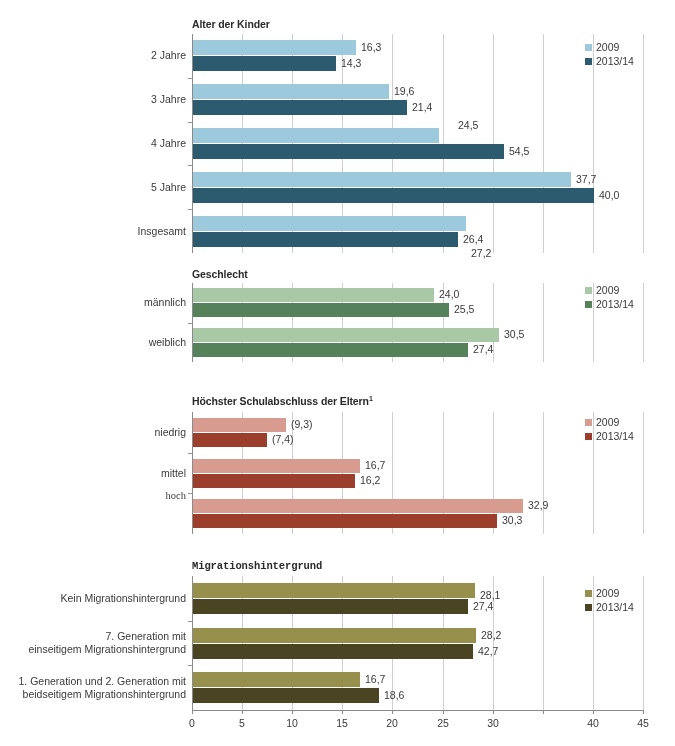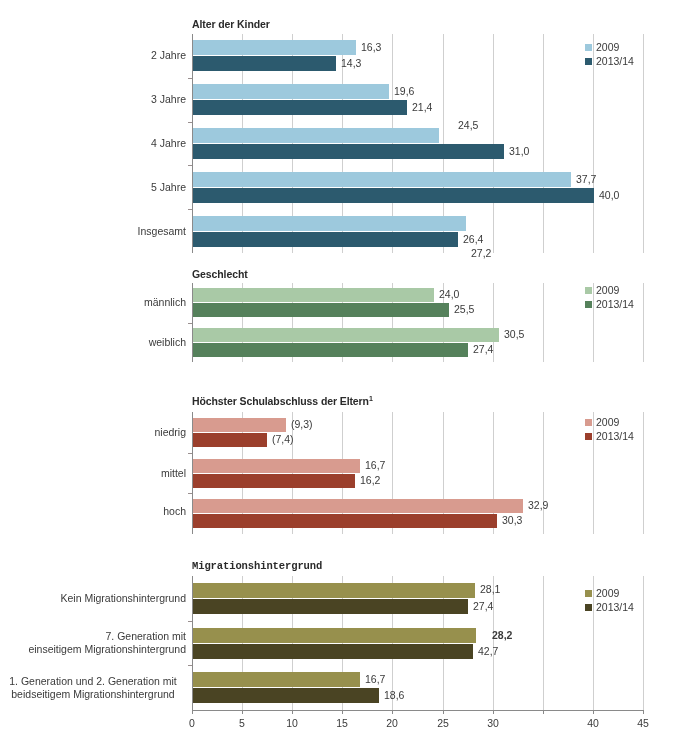--- a/index.html
+++ b/index.html
@@ -186,21 +186,21 @@
         <div class="bar-value" style="left: 149px; top: 22.5px;">14,3</div>
         <div class="tickmark" style="top: 44px;"></div>
         <div class="bar" style="top: 50px; width: 196px; height: 15px; background: rgb(157, 201, 221);"></div>
         <div class="bar-value" style="left: 202px; top: 50.5px;">19,6</div>
         <div class="bar" style="top: 66px; width: 214px; height: 15px; background: rgb(44, 90, 110);"></div>
         <div class="bar-value" style="left: 220px; top: 66.5px;">21,4</div>
         <div class="tickmark" style="top: 88px;"></div>
         <div class="bar" style="top: 94px; width: 246px; height: 15px; background: rgb(157, 201, 221);"></div>
         <div class="bar-value" style="left: 252px; top: 85px; margin-left: 14px;">24,5</div>
         <div class="bar" style="top: 110px; width: 311px; height: 15px; background: rgb(44, 90, 110);"></div>
-        <div class="bar-value" style="left: 317px; top: 110.5px;">31,0</div>
+        <div class="bar-value" style="left: 317px; top: 110.5px;">54,5</div>
         <div class="tickmark" style="top: 131px;"></div>
         <div class="bar" style="top: 138px; width: 378px; height: 15px; background: rgb(157, 201, 221);"></div>
         <div class="bar-value" style="left: 384px; top: 138.5px;">37,7</div>
         <div class="bar" style="top: 154px; width: 401px; height: 15px; background: rgb(44, 90, 110);"></div>
         <div class="bar-value" style="left: 407px; top: 154.5px;">40,0</div>
         <div class="tickmark" style="top: 175px;"></div>
         <div class="bar" style="top: 182px; width: 273px; height: 15px; background: rgb(157, 201, 221);"></div>
         <div class="bar-value" style="left: 279px; top: 182.5px; margin-top: 30px;">27,2</div>
         <div class="bar" style="top: 198px; width: 265px; height: 15px; background: rgb(44, 90, 110);"></div>
         <div class="bar-value" style="left: 271px; top: 198.5px;">26,4</div>
@@ -258,21 +258,21 @@
     </div>
     <div class="panel" style="top: 0px;">
       <div class="panel-title" style="left: 192px; top: 395px;">Höchster Schulabschluss der Eltern<sup>1</sup></div>
       <div style="position: absolute; left: 0px; top: 412px; width: 186px; height: 122px;">
         <div class="cat-label" style="top: 14px;">niedrig</div>
       </div>
       <div style="position: absolute; left: 0px; top: 412px; width: 186px; height: 122px;">
         <div class="cat-label" style="top: 55px;">mittel</div>
       </div>
       <div style="position: absolute; left: 0px; top: 412px; width: 186px; height: 122px;">
-        <div class="cat-label" style="top: 93px;">hoch</div>
+        <div class="cat-label" style="top: 77px; font-family: Liberation Serif, serif;">hoch</div>
       </div>
       <div class="plot" style="top: 412px; width: 452px; height: 122px;">
         <div class="gridline" style="left: 50px;"></div>
         <div class="gridline" style="left: 100px;"></div>
         <div class="gridline" style="left: 150px;"></div>
         <div class="gridline" style="left: 200px;"></div>
         <div class="gridline" style="left: 251px;"></div>
         <div class="gridline" style="left: 301px;"></div>
         <div class="gridline" style="left: 351px;"></div>
         <div class="gridline" style="left: 401px;"></div>
@@ -307,41 +307,41 @@
     <div class="panel" style="top: 0px;">
       <div class="panel-title" style="left: 192px; top: 560px; font-family: Liberation Mono, monospace;">Migrationshintergrund</div>
       <div style="position: absolute; left: 0px; top: 576px; width: 186px; height: 134px;">
         <div class="cat-label" style="top: 16px;">Kein Migrationshintergrund</div>
       </div>
       <div style="position: absolute; left: 0px; top: 576px; width: 186px; height: 134px;">
         <div class="cat-label" style="top: 54px;">7. Generation mit
 einseitigem Migrationshintergrund</div>
       </div>
       <div style="position: absolute; left: 0px; top: 576px; width: 186px; height: 134px;">
-        <div class="cat-label" style="top: 99px; text-align: center;">1. Generation und 2. Generation mit
+        <div class="cat-label" style="top: 99px;">1. Generation und 2. Generation mit
 beidseitigem Migrationshintergrund</div>
       </div>
       <div class="plot" style="top: 576px; width: 452px; height: 134px;">
         <div class="gridline" style="left: 50px;"></div>
         <div class="gridline" style="left: 100px;"></div>
         <div class="gridline" style="left: 150px;"></div>
         <div class="gridline" style="left: 200px;"></div>
         <div class="gridline" style="left: 251px;"></div>
         <div class="gridline" style="left: 301px;"></div>
         <div class="gridline" style="left: 351px;"></div>
         <div class="gridline" style="left: 401px;"></div>
         <div class="gridline" style="left: 451px;"></div>
         <div class="axis-left"></div>
         <div class="bar" style="top: 7px; width: 282px; height: 15px; background: rgb(151, 144, 77);"></div>
-        <div class="bar-value" style="left: 288px; top: 7px;">28,1</div>
+        <div class="bar-value" style="left: 288px; top: 13px;">28,1</div>
         <div class="bar" style="top: 23px; width: 275px; height: 15px; background: rgb(74, 68, 35);"></div>
         <div class="bar-value" style="left: 281px; top: 23.5px;">27,4</div>
         <div class="tickmark" style="top: 45px;"></div>
         <div class="bar" style="top: 52px; width: 283px; height: 15px; background: rgb(151, 144, 77);"></div>
-        <div class="bar-value" style="left: 300px; top: 52.5px; font-weight: bold;">28,2</div>
+        <div class="bar-value" style="left: 289px; top: 52.5px;">28,2</div>
         <div class="bar" style="top: 68px; width: 280px; height: 15px; background: rgb(74, 68, 35);"></div>
         <div class="bar-value" style="left: 286px; top: 68.5px;">42,7</div>
         <div class="tickmark" style="top: 89px;"></div>
         <div class="bar" style="top: 96px; width: 167px; height: 15px; background: rgb(151, 144, 77);"></div>
         <div class="bar-value" style="left: 173px; top: 96.5px;">16,7</div>
         <div class="bar" style="top: 112px; width: 186px; height: 15px; background: rgb(74, 68, 35);"></div>
         <div class="bar-value" style="left: 192px; top: 112.5px;">18,6</div>
       </div>
       <div class="legend" style="left: 585px; top: 586px;">
         <div class="legend-row">

